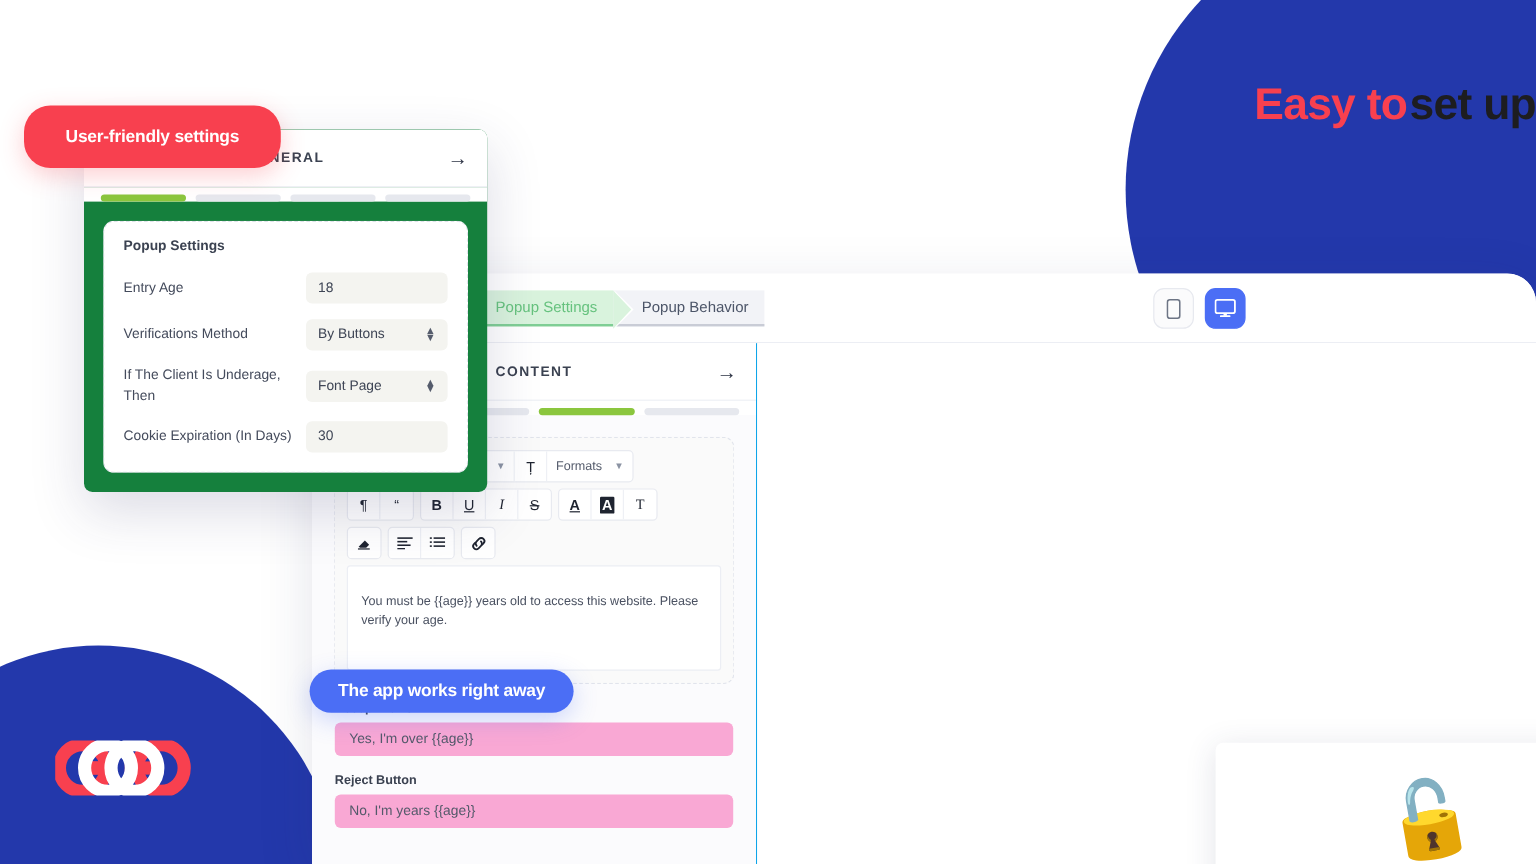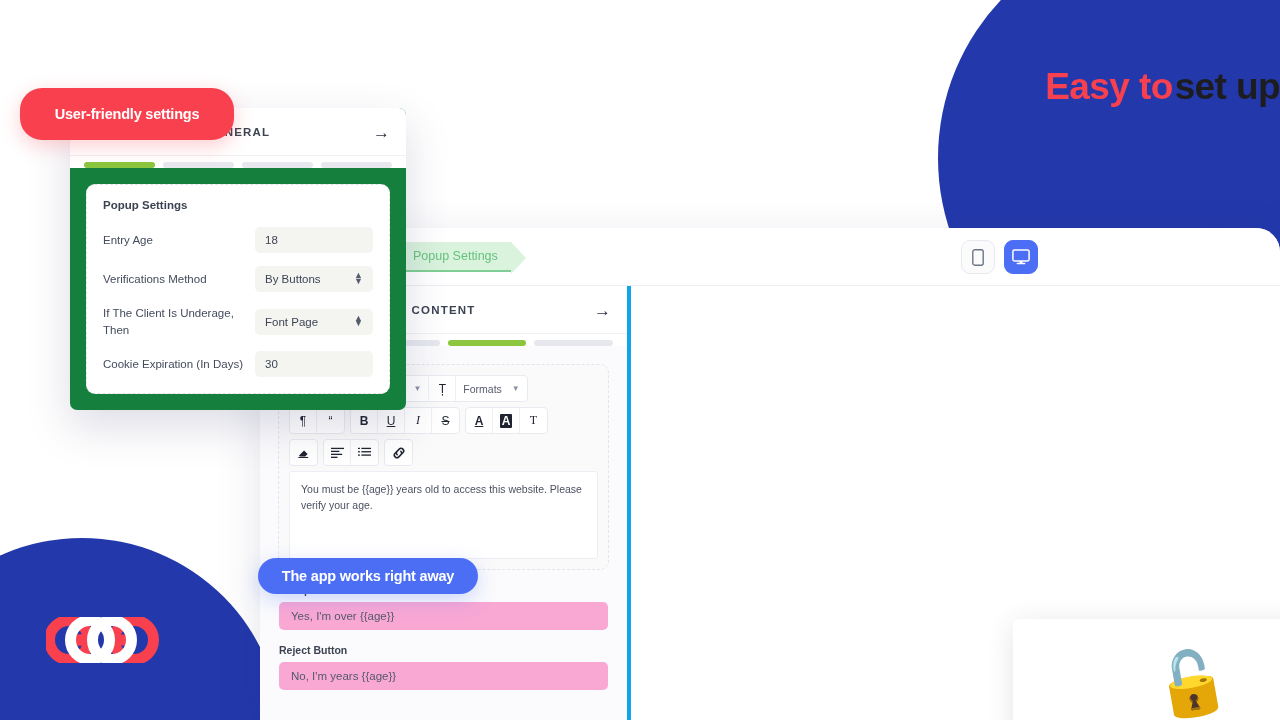--- a/index.html
+++ b/index.html
@@ -127,21 +127,21 @@
     background: #4b6ef5;
     border-color: #4b6ef5;
   }
 
   
   .settings-col {
     position: absolute;
     left: 0; top: 58px;
     width: 371px; bottom: 0;
     background: #fbfbfd;
-    border-right: 4px solid #0ea5e9;
+    border-right: 1px solid #0ea5e9;
   }
   .step-head {
     position: relative;
     height: 48px;
     background: #ffffff;
     border-bottom: 1px solid #eef0f5;
     display: flex; align-items: center; justify-content: center;
   }
   .step-title {
     font-size: 11.5px;
@@ -250,21 +250,21 @@
     color: #555c6c;
     border-right: 1px solid #eef0f5;
   }
   .tb-sel .chev { font-size: 8px; color: #8b93a3; }
   .editor-body {
     background: #ffffff;
     border: 1px solid #eceef4;
     border-radius: 3px;
     margin-top: 3px;
     height: 88px;
-    padding: 9px 11px;
+    padding: 21px 11px;
     font-size: 10.5px;
     color: #4a5161;
     line-height: 1.55;
   }
   .fld-label {
     font-size: 10.5px;
     font-weight: 700;
     color: #3b4251;
     margin: 14px 0 6px 19px;
   }
@@ -359,20 +359,23 @@
   <div class="headline">
     <span class="accent">Easy to</span><span class="rest">set up</span>
   </div>
 
   <div class="app-window">
 
     <div class="app-topbar">
       <div class="crumbs">
         <div class="crumb active">
           <span>Popup Settings</span>
+        </div>
+        <div class="crumb next">
+          <span>Popup Behavior</span>
         </div>
       </div>
 
       <div class="device-toggle">
         <div class="dev-btn">
           <svg width="12" height="17" viewBox="0 0 12 17">
             <rect x="0.8" y="0.8" width="10.4" height="15.4" rx="2" fill="none" stroke="#6d7585" stroke-width="1.4"></rect>
           </svg>
         </div>
         <div class="dev-btn on">

